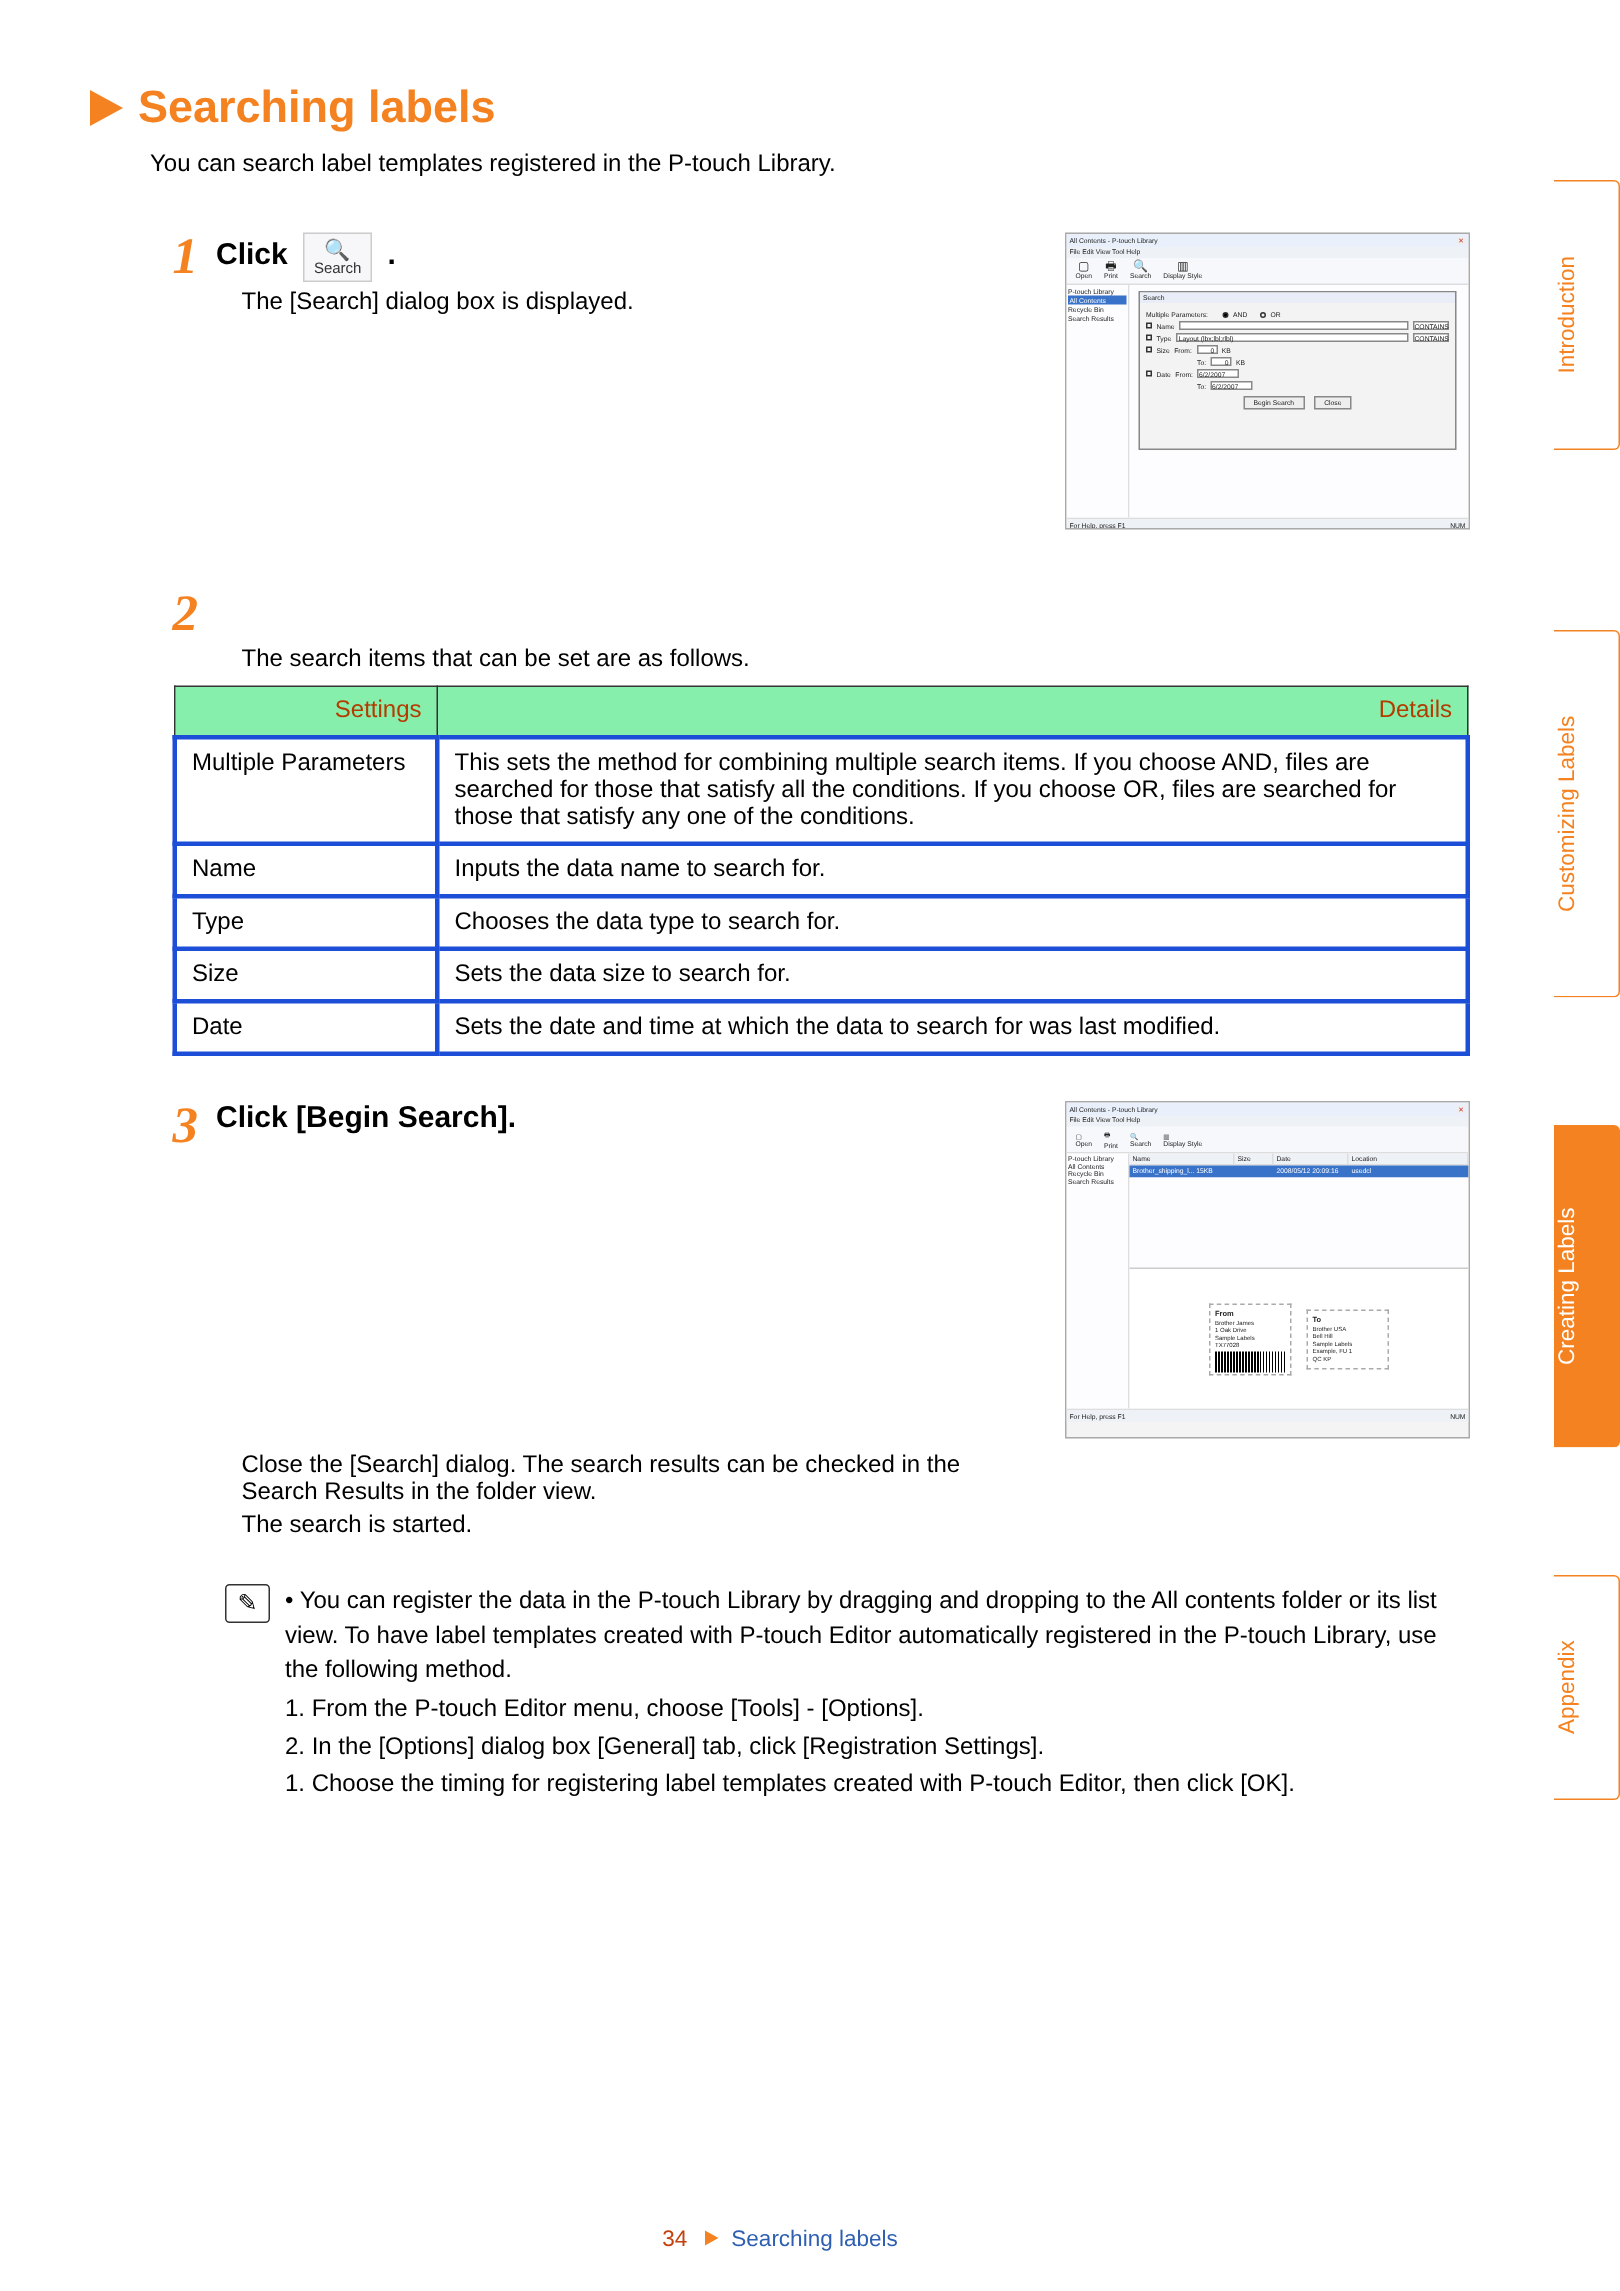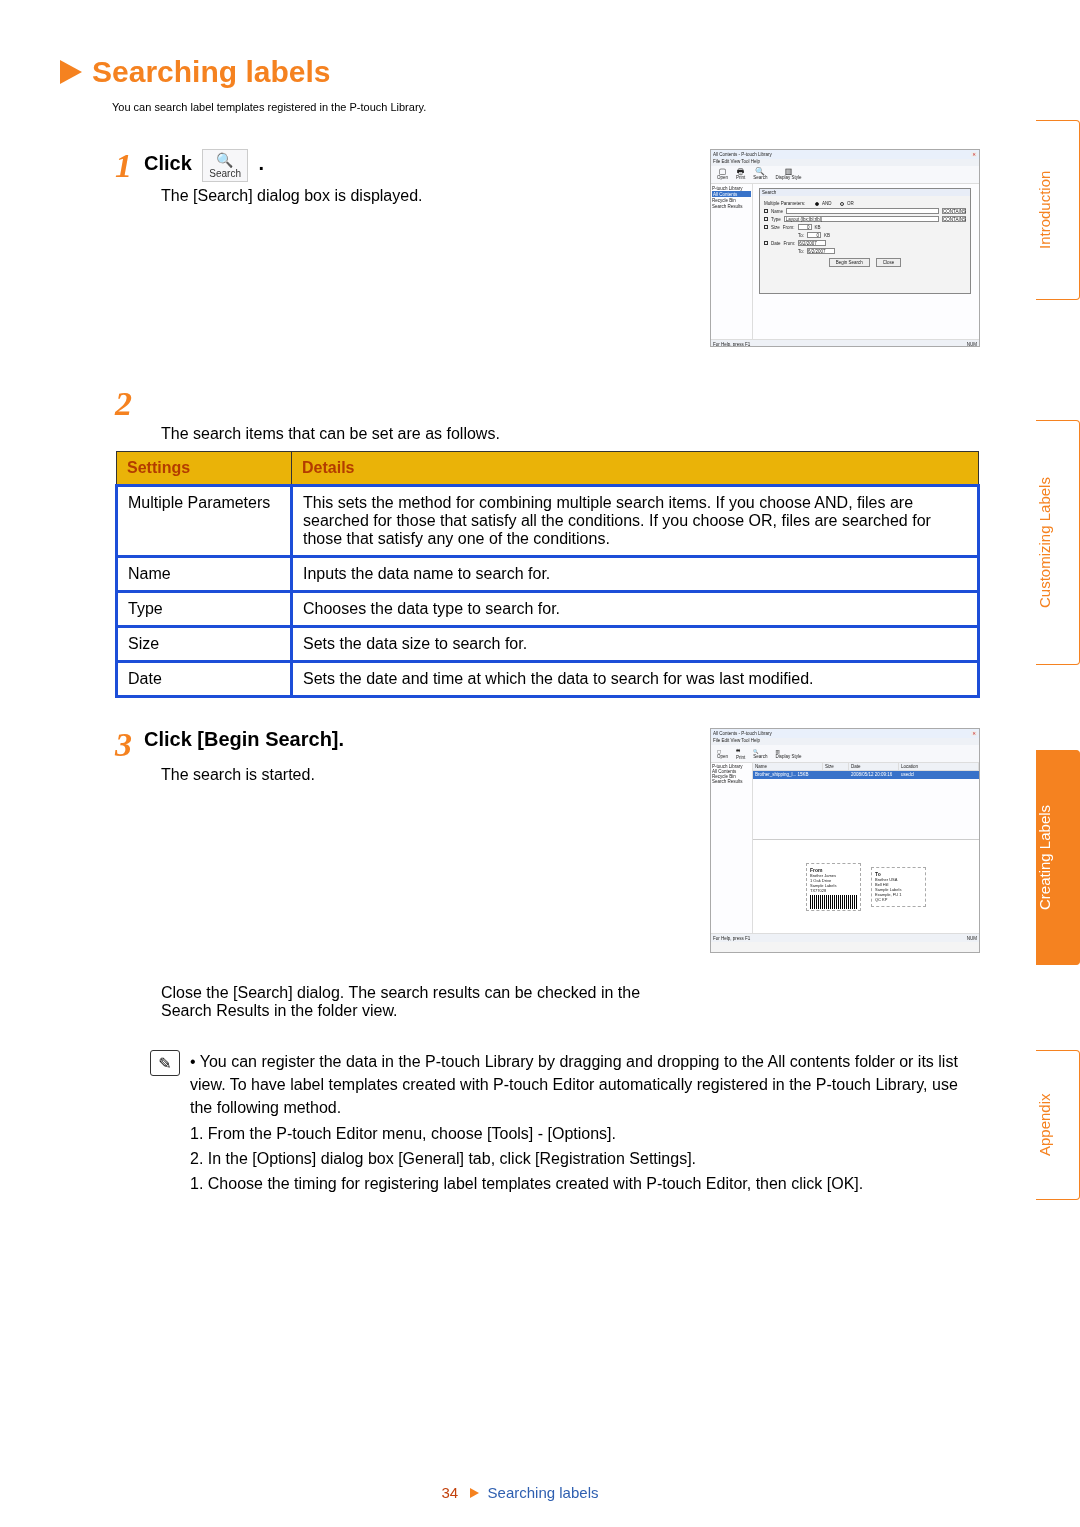--- a/index.html
+++ b/index.html
@@ -27,22 +27,22 @@
     border-top: 12px solid transparent;
     border-bottom: 12px solid transparent;
     border-left: 22px solid #F58220;
   }
   .section-title h1 {
     color: #F58220;
     font-size: 30px;
     font-weight: bold;
   }
   .intro-text {
-    font-size: 11px;
-    margin-left: 52px;
+    font-size: 16px;
+    margin-left: 40px;
     margin-bottom: 36px;
   }
   .step {
     margin-left: 55px;
     margin-bottom: 30px;
   }
   .step-row { display: flex; align-items: flex-start; }
   .step-num {
     color: #F58220;
     font-family: "Times New Roman", serif;
@@ -108,26 +108,26 @@
   .screenshot-box .status { height:9px; background:#eef1f6; border-top:1px solid #ddd; padding:0 2px; display:flex; justify-content:space-between; align-items:center;}
   .step1-layout { display:flex; gap:26px; align-items:flex-start; }
   .step1-left { flex:1; }
   .settings-table {
     border-collapse: collapse;
     width: 100%;
     margin-top: 8px;
     font-size: 16px;
   }
   .settings-table th {
-    background: #eab308;
+    background: #86efac;
     color: #B33C00;
-    font-weight: bold;
+    font-weight: normal;
     padding: 7px 10px;
     border: 1px solid #333;
-    text-align: left;
+    text-align: right;
   }
   .settings-table td {
     padding: 7px 10px;
     border: 3px solid #1d4ed8;
     vertical-align: top;
   }
   .settings-table th.col-settings { width: 175px; }
   .step3-layout { display:flex; gap:26px; align-items:flex-start; }
   .step3-left { flex:1; }
   .screenshot-box2 {
@@ -364,22 +364,22 @@
 
   <div class="step" style="margin-top:22px;">
     <div class="step3-layout">
       <div class="step3-left">
         <div class="step-row">
           <span class="step-num">3</span>
           <div class="step-text">
             <span class="step-bold">Click [Begin Search].</span>
           </div>
         </div>
+        <p class="step-body" style="margin-top:200px;">Close the [Search] dialog. The search results can be checked in the Search Results in the folder view.</p>
         <p class="step-body">The search is started.</p>
-        <p class="step-body" style="margin-top:200px;">Close the [Search] dialog. The search results can be checked in the Search Results in the folder view.</p>
       </div>
 
       <div class="screenshot-box2">
         <div class="title-bar">
             <span>All Contents - P-touch Library</span>
             <span style="color:#c33;background:#eee;padding:0 1px;">✕</span>
           </div>
         <div class="menu-bar">File  Edit  View  Tool  Help</div>
         <div class="toolbar">
           <div class="toolbar-item">

